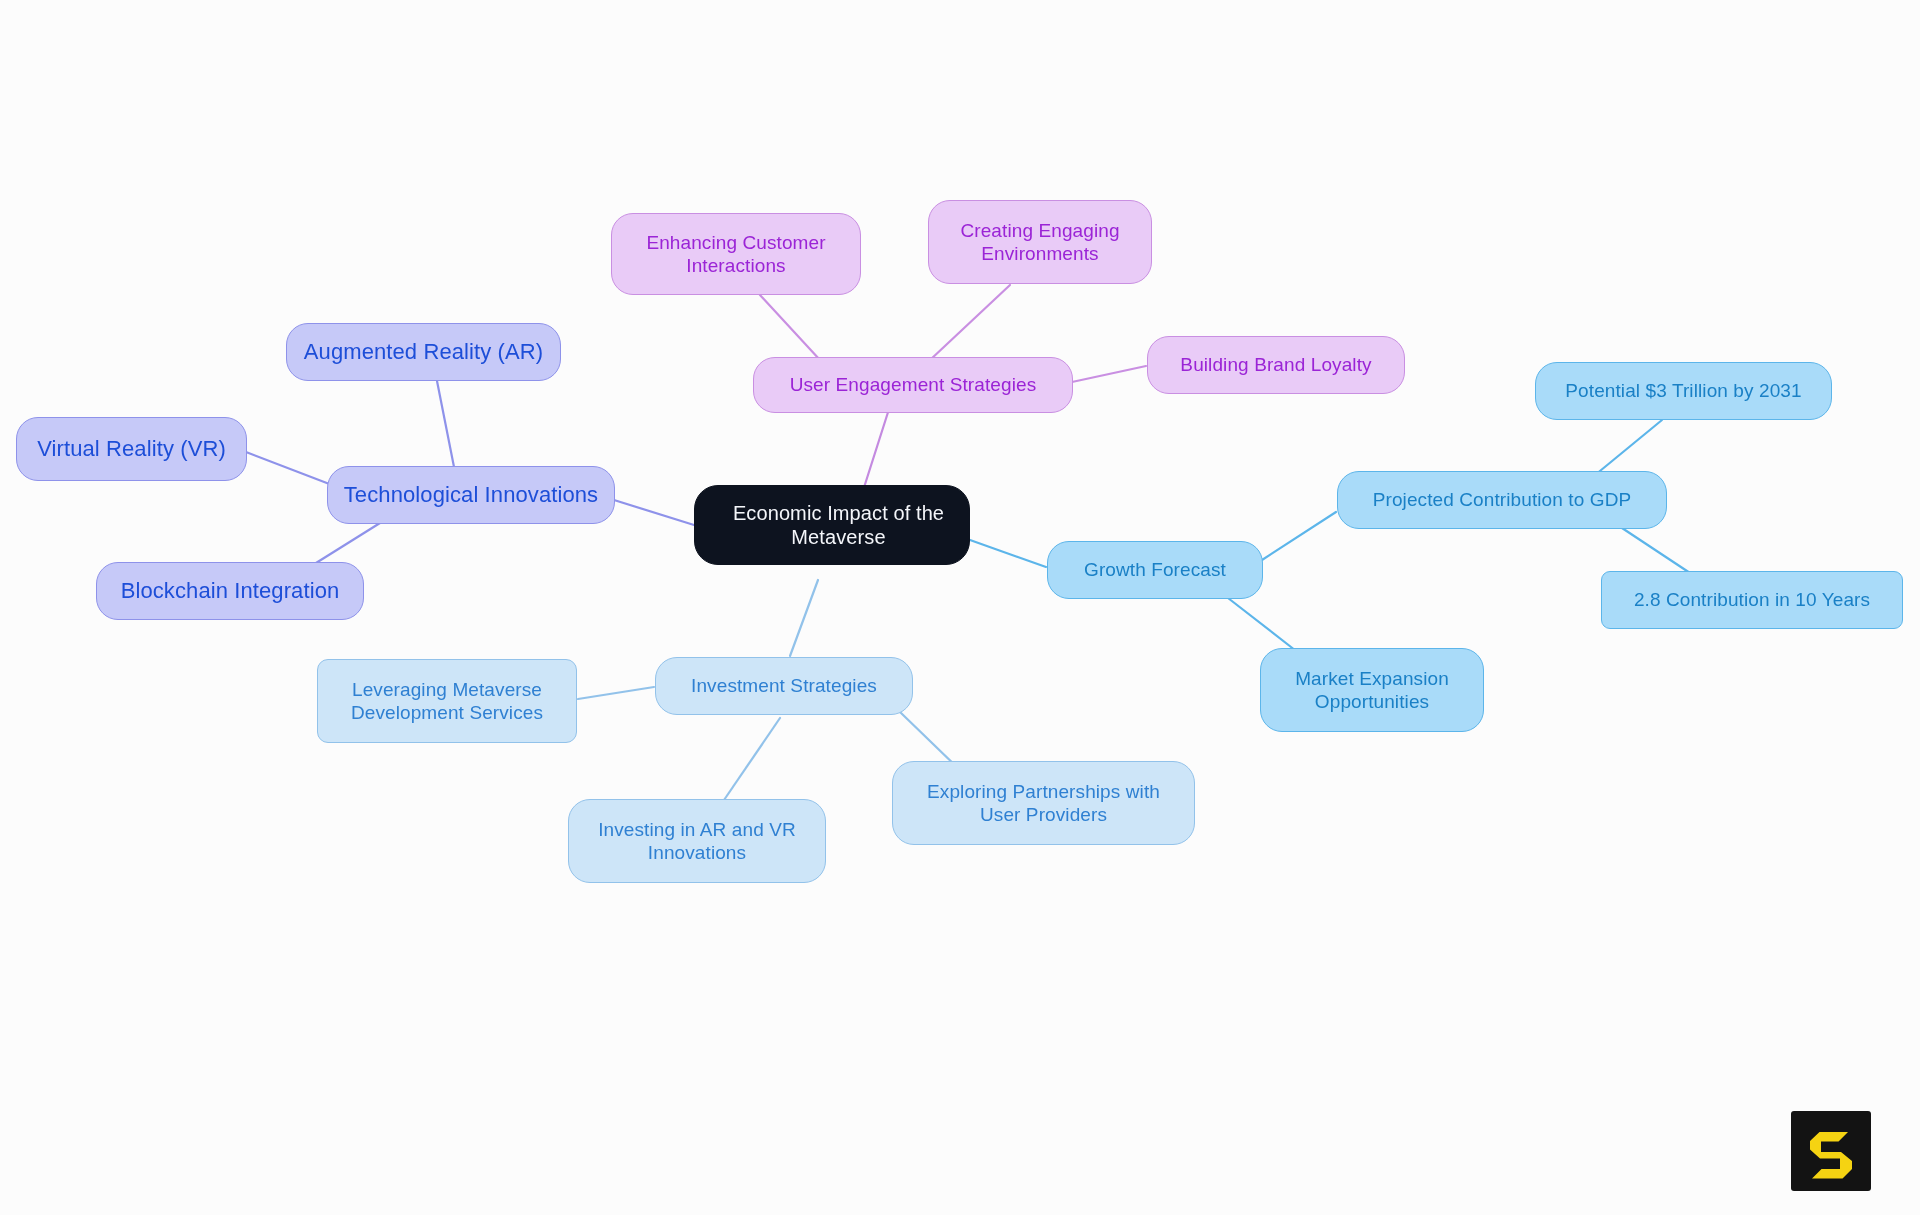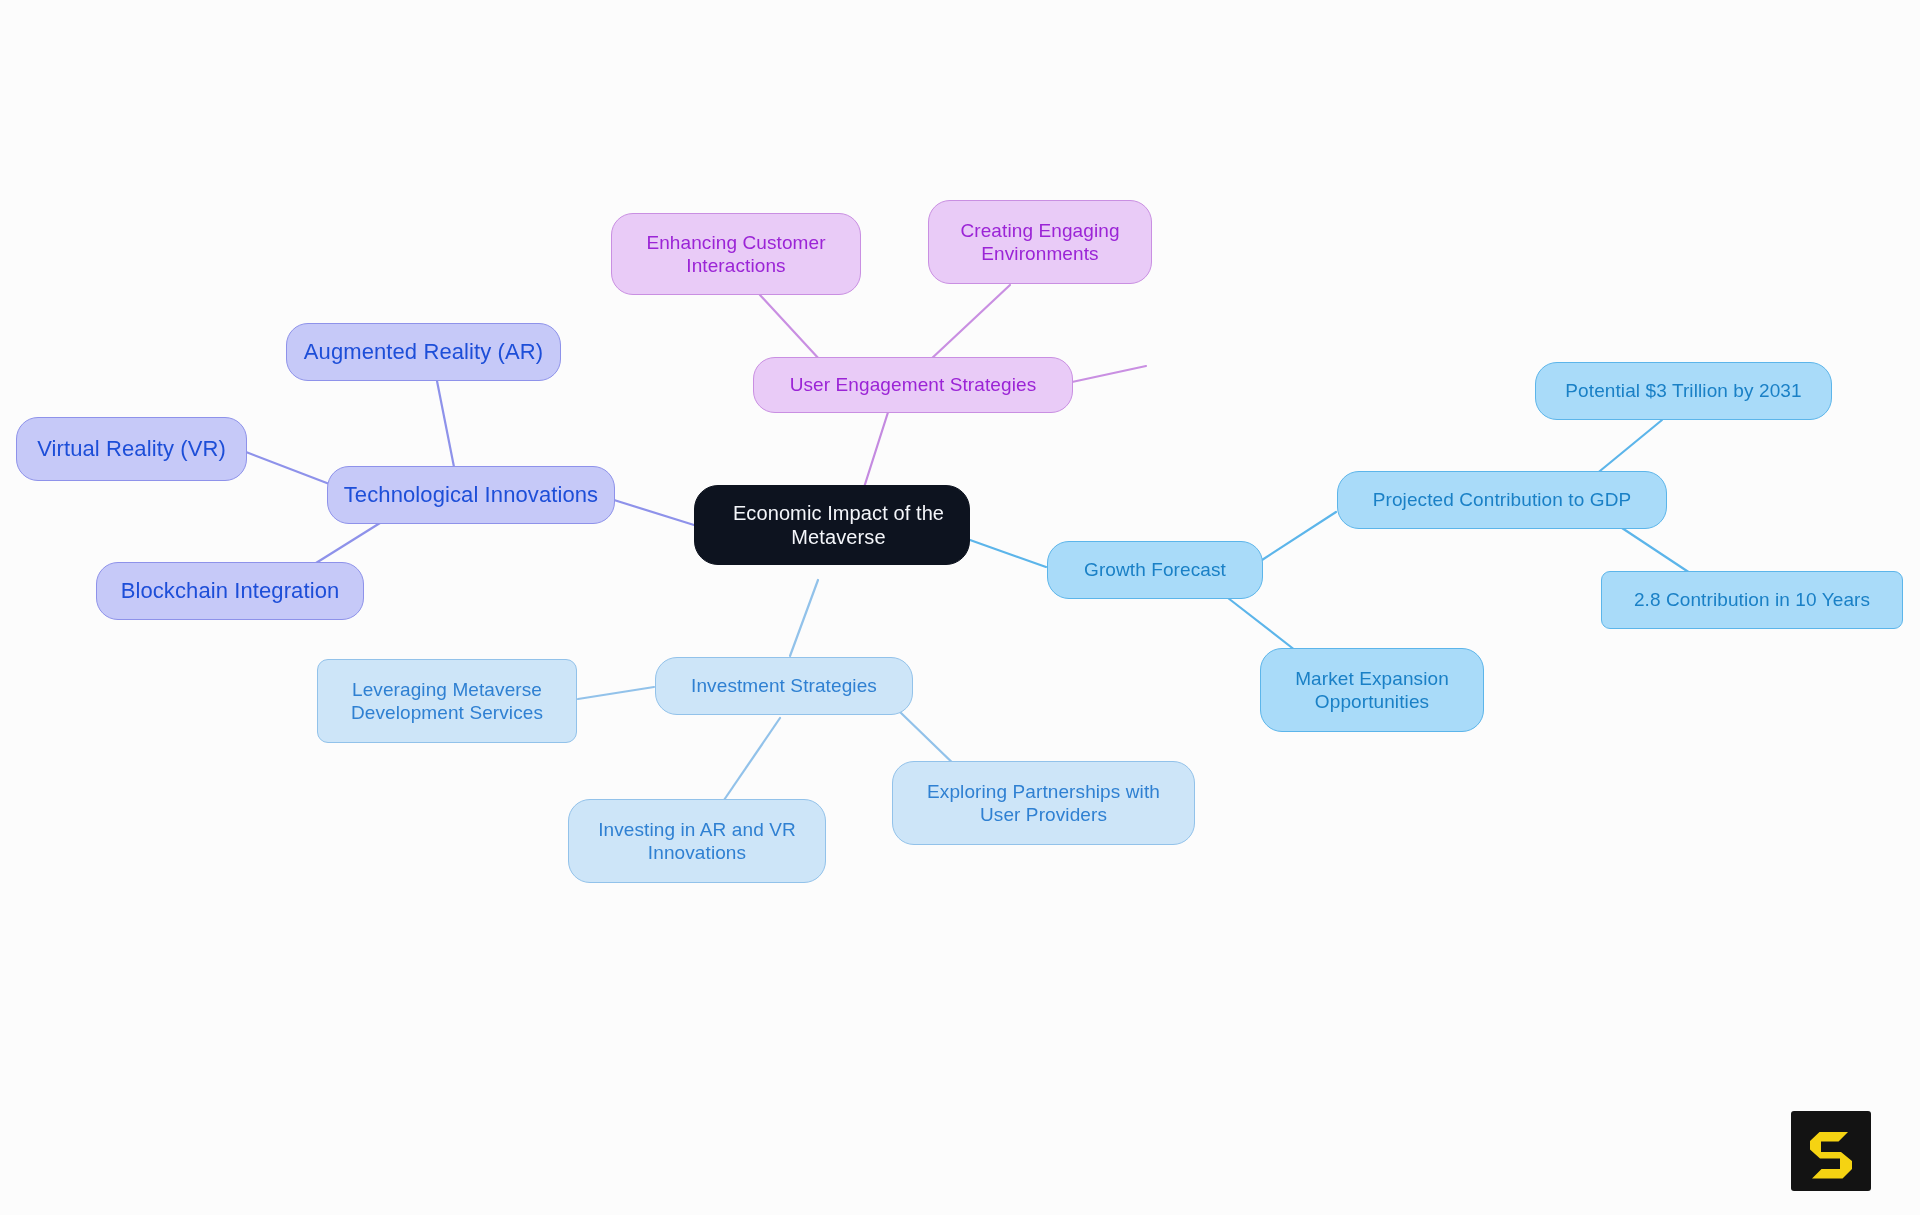--- a/index.html
+++ b/index.html
@@ -133,20 +133,21 @@
 Metaverse</div>
 
   <div class="node purple" style="left:753px; top:357px; width:320px; height:56px;">User Engagement Strategies</div>
 
   <div class="node purple" style="left:611px; top:213px; width:250px; height:82px;">Enhancing Customer
 Interactions</div>
 
   <div class="node purple" style="left:928px; top:200px; width:224px; height:84px;">Creating Engaging
 Environments</div>
 
+  <div class="node purple" style="left:1147px; top:336px; width:258px; height:58px;">Building Brand Loyalty</div>
 
   <div class="node peri" style="left:327px; top:466px; width:288px; height:58px;">Technological Innovations</div>
 
   <div class="node peri" style="left:16px; top:417px; width:231px; height:64px;">Virtual Reality (VR)</div>
 
   <div class="node peri" style="left:286px; top:323px; width:275px; height:58px;">Augmented Reality (AR)</div>
 
   <div class="node peri" style="left:96px; top:562px; width:268px; height:58px;">Blockchain Integration</div>
 
   <div class="node sky" style="left:1047px; top:541px; width:216px; height:58px;">Growth Forecast</div>

